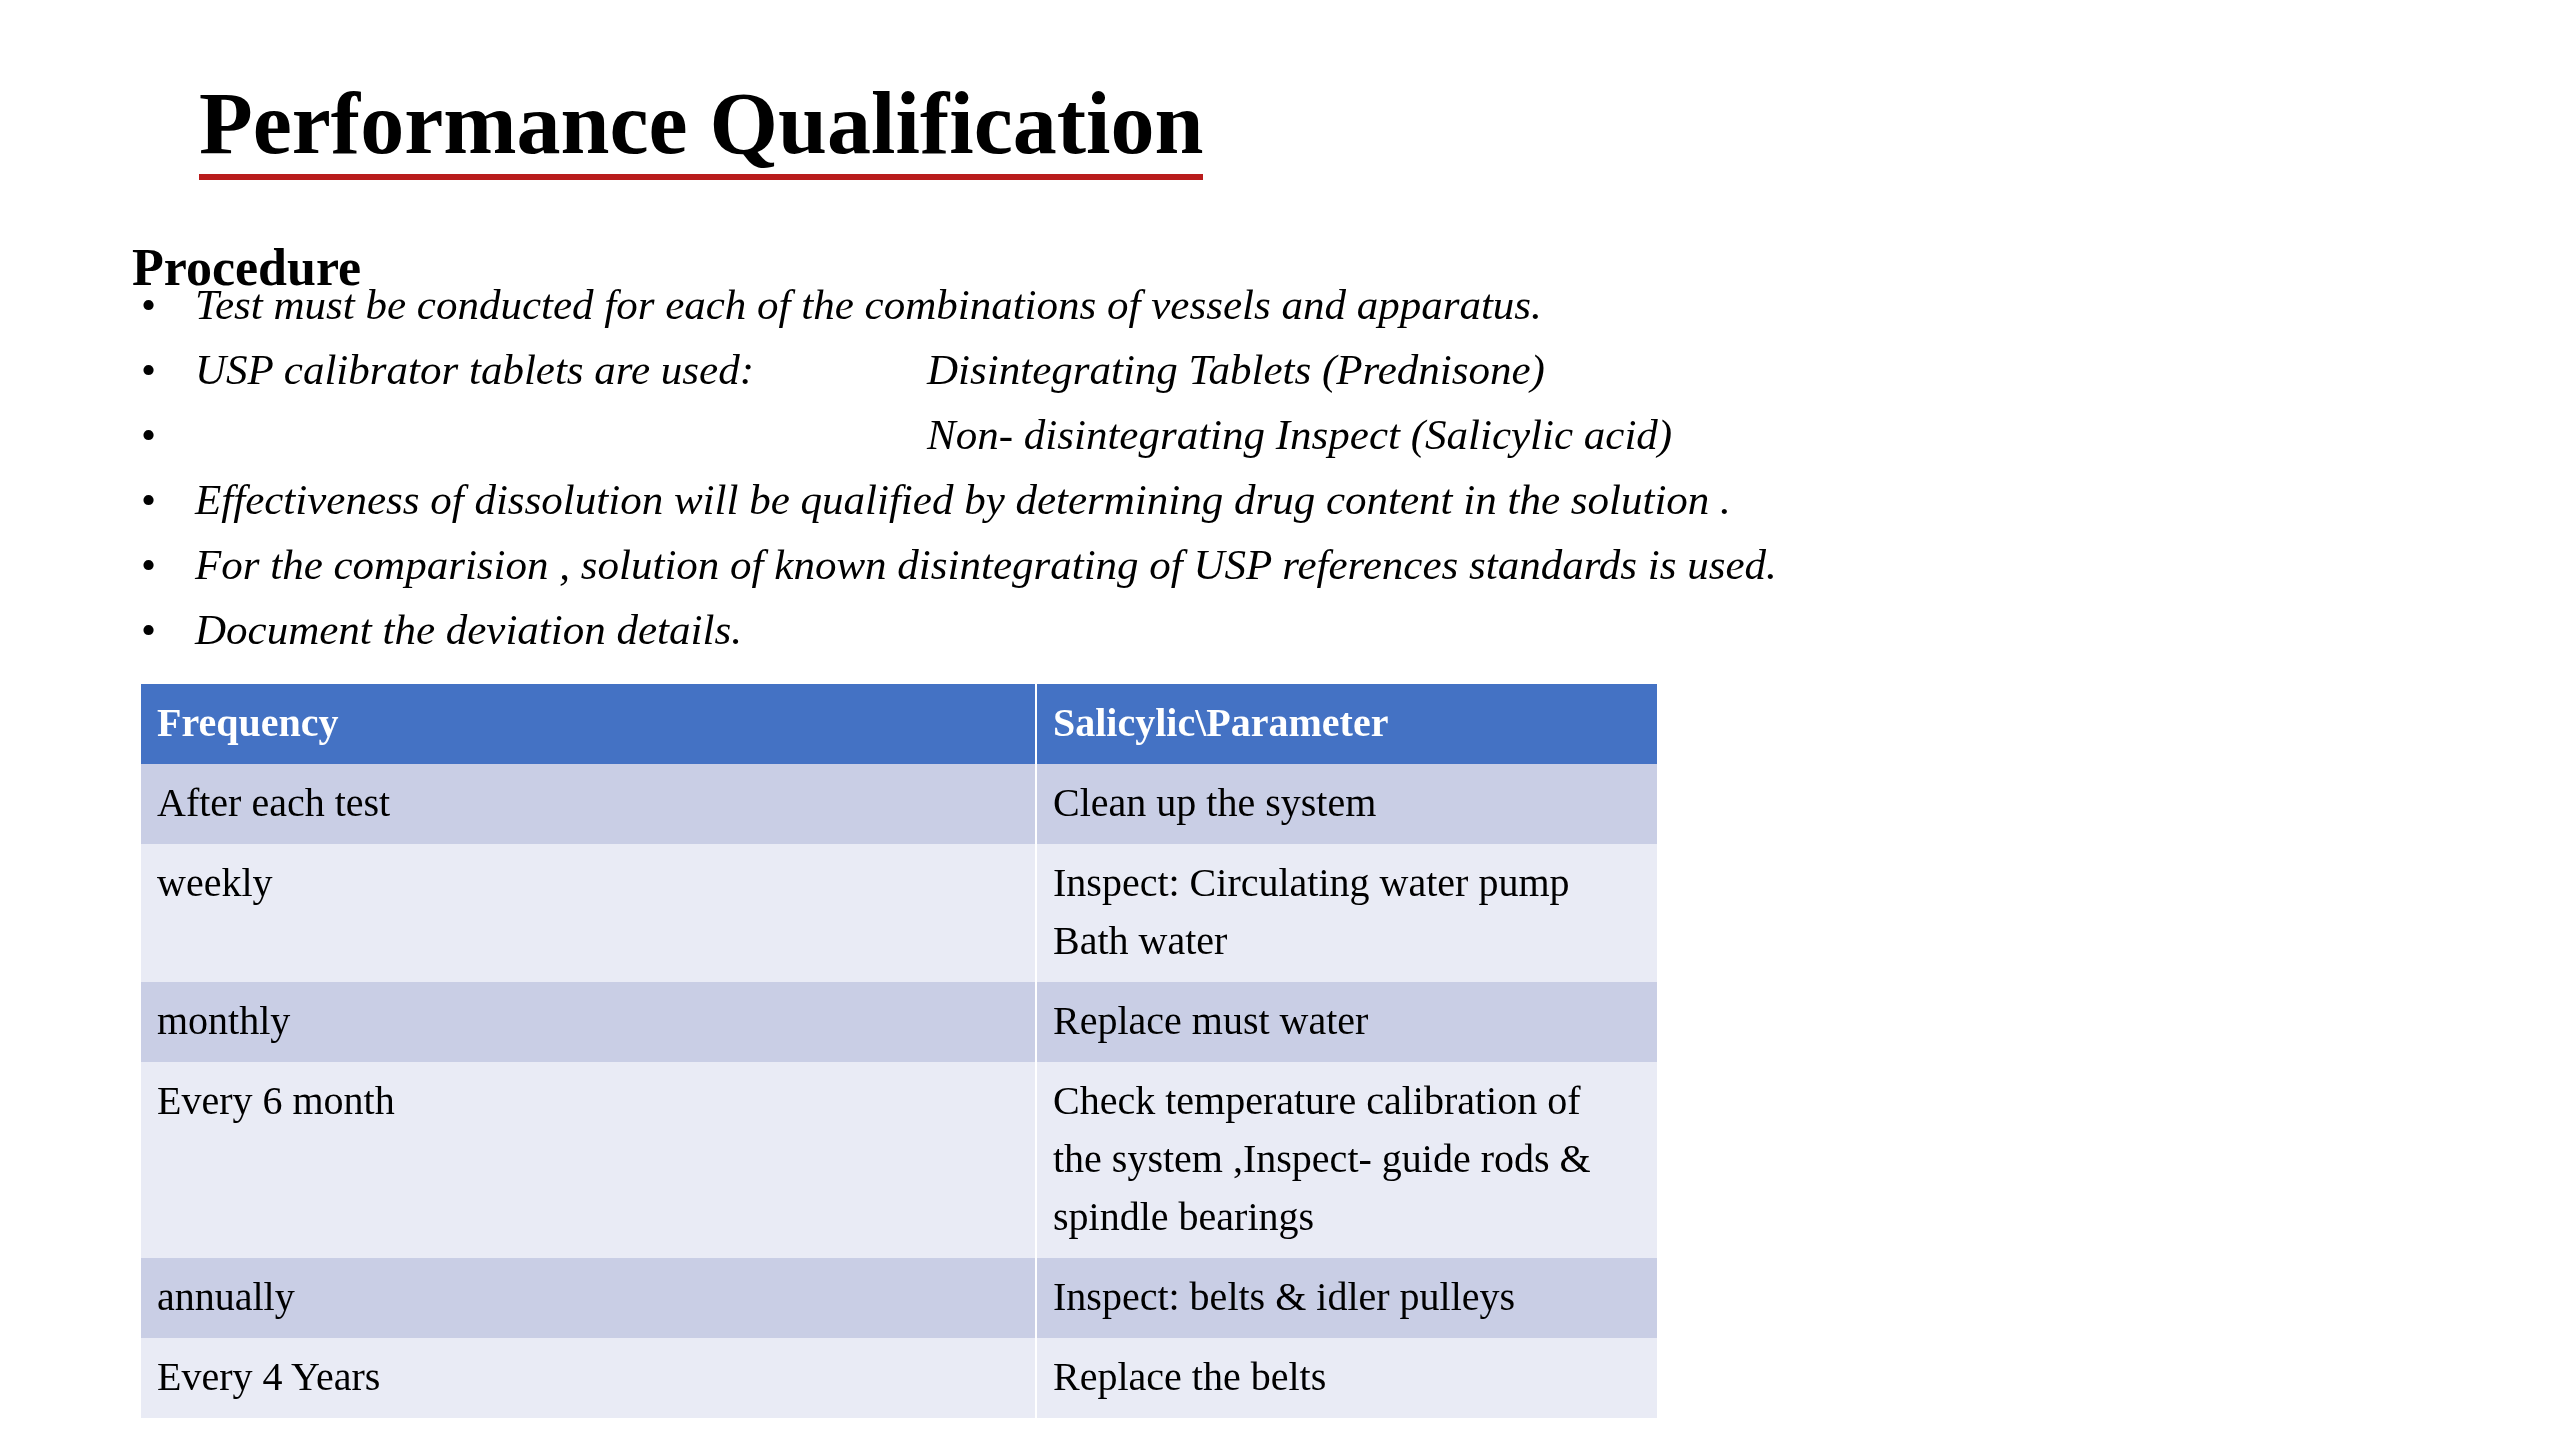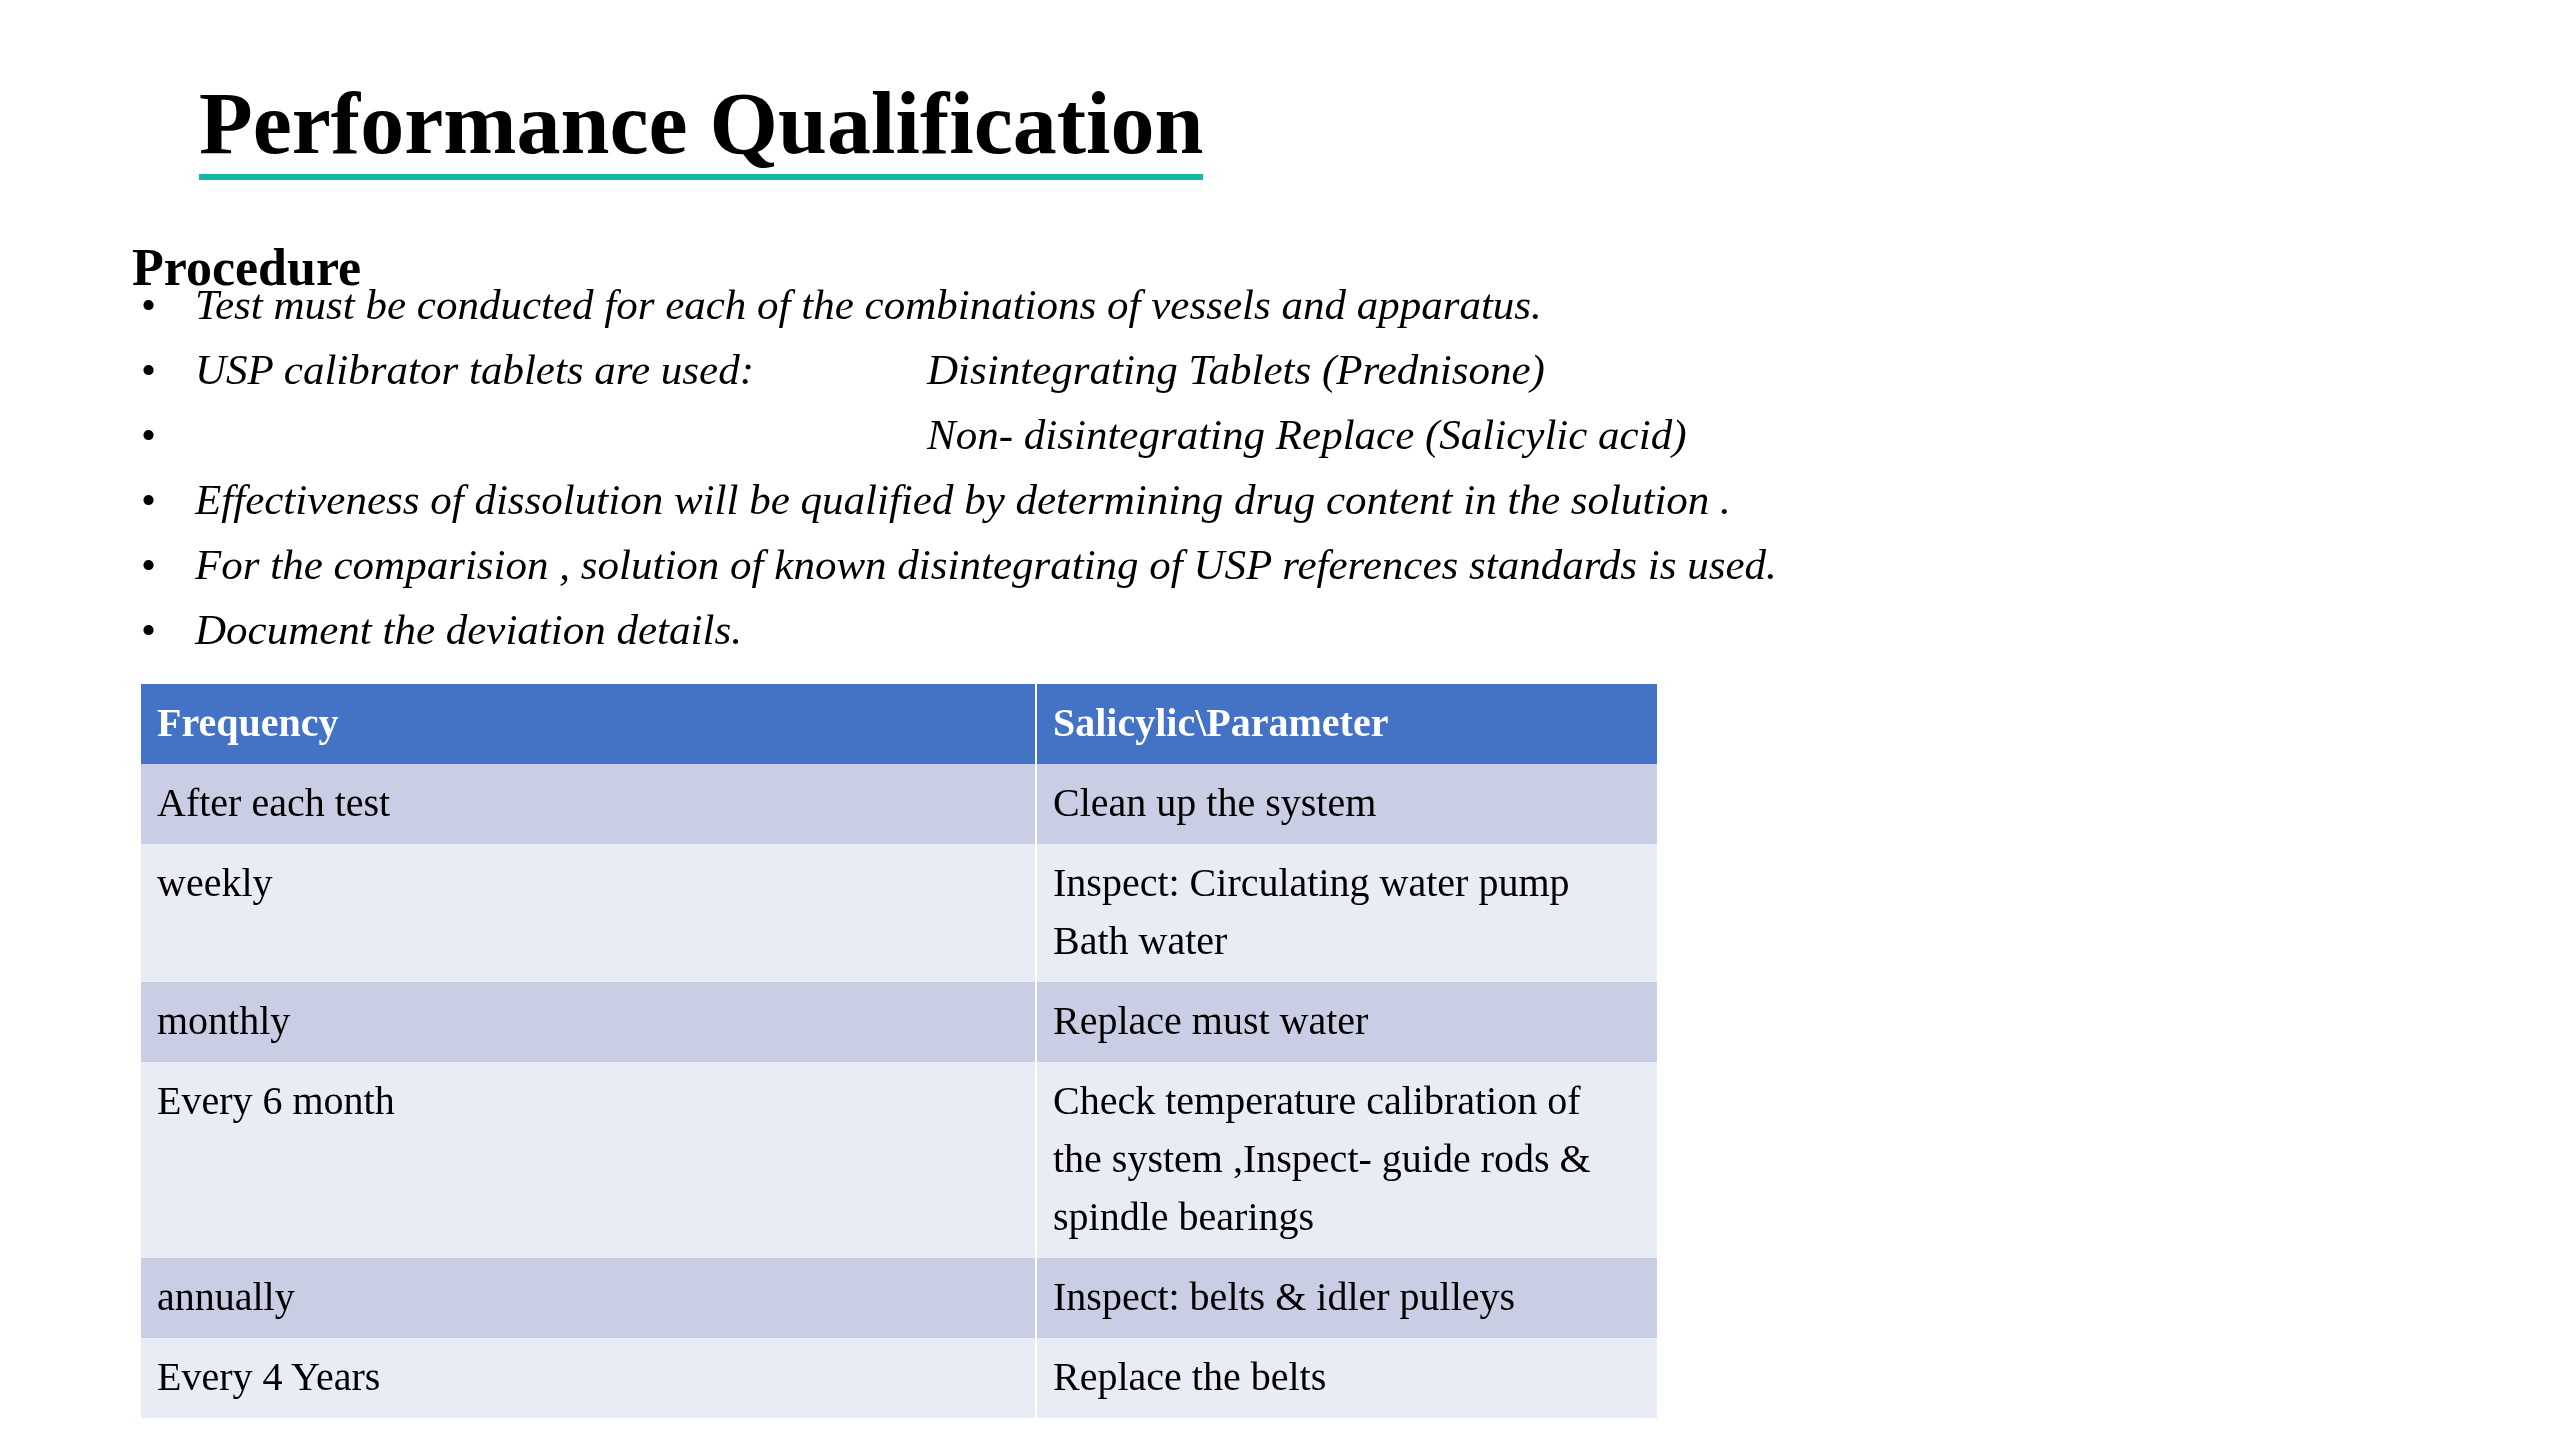--- a/index.html
+++ b/index.html
@@ -24,21 +24,21 @@
     position: absolute;
     left: 199px;
     top: 14px;
     font-size: 88px;
     font-weight: bold;
     line-height: 1.15;
     color: var(--title-color, #000000);
     white-space: nowrap;
   }
   .title-text {
-    border-bottom: 6px solid #14b8a6;
+    border-bottom: 6px solid #b91c1c;
     padding-bottom: 2px;
   }
   .section-heading {
     position: absolute;
     left: 132px;
     top: 196px;
     font-size: 52px;
     font-weight: bold;
     line-height: 1.1;
   }
@@ -114,21 +114,21 @@
     <li class="bullet">
       <span class="marker">•</span>
       <span class="bullet-text">Test must be conducted for each of the combinations of vessels and apparatus.</span>
     </li>
     <li class="bullet">
       <span class="marker">•</span>
       <span class="bullet-text"><span class="col-label">USP calibrator tablets are used:</span><span>Disintegrating Tablets (Prednisone)</span></span>
     </li>
     <li class="bullet">
       <span class="marker">•</span>
-      <span class="bullet-text"><span class="col-label"></span><span>Non- disintegrating Replace (Salicylic acid)</span></span>
+      <span class="bullet-text"><span class="col-label"></span><span>Non- disintegrating Inspect (Salicylic acid)</span></span>
     </li>
     <li class="bullet">
       <span class="marker">•</span>
       <span class="bullet-text">Effectiveness of dissolution will be qualified by determining drug content in the solution .</span>
     </li>
     <li class="bullet">
       <span class="marker">•</span>
       <span class="bullet-text">For the comparision , solution of known disintegrating of USP references standards is used.</span>
     </li>
     <li class="bullet">

